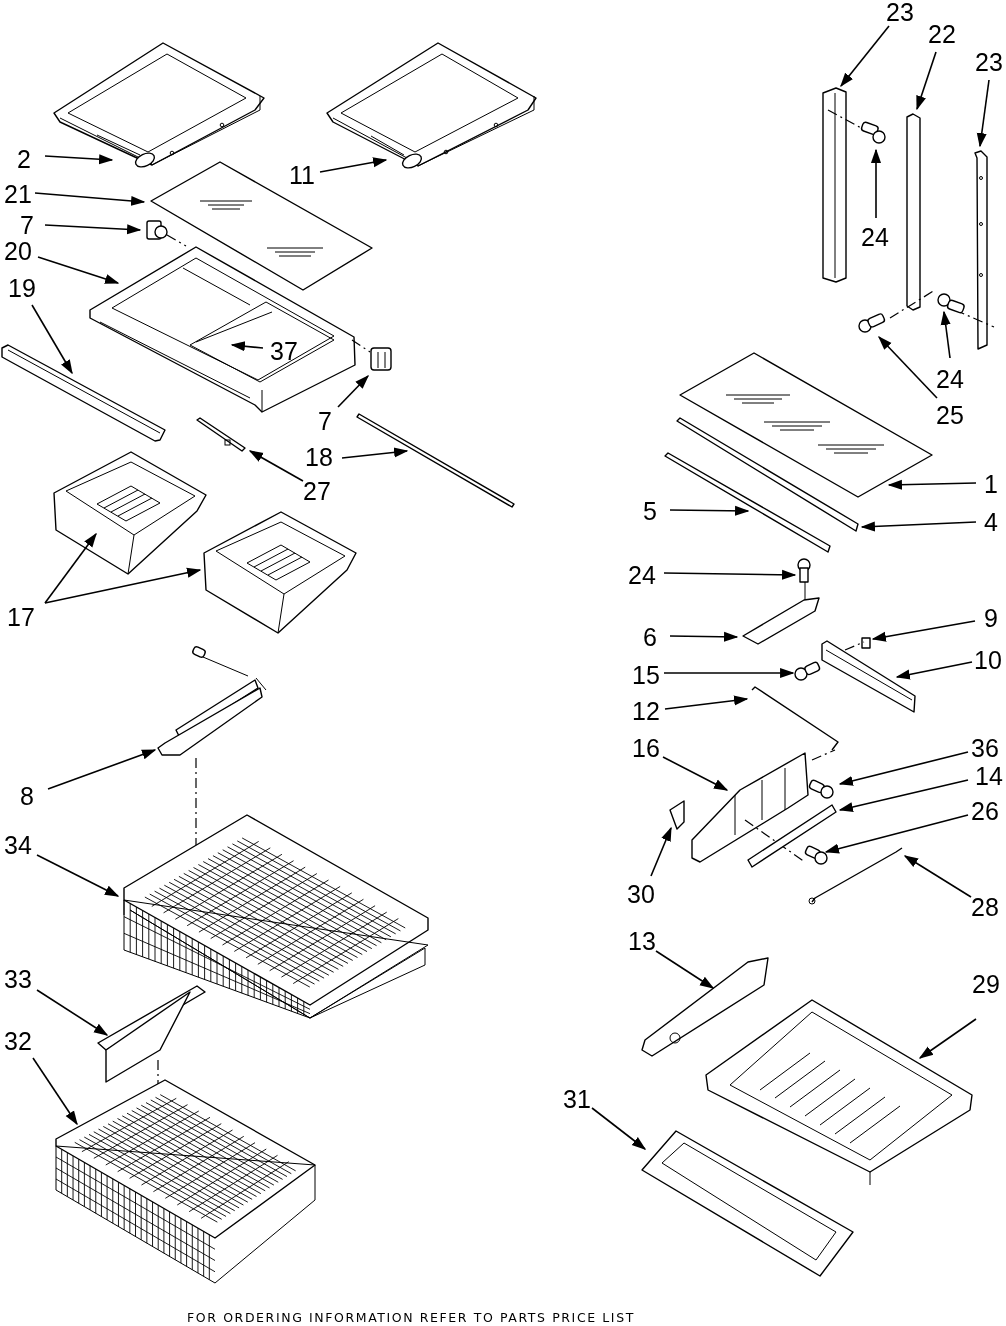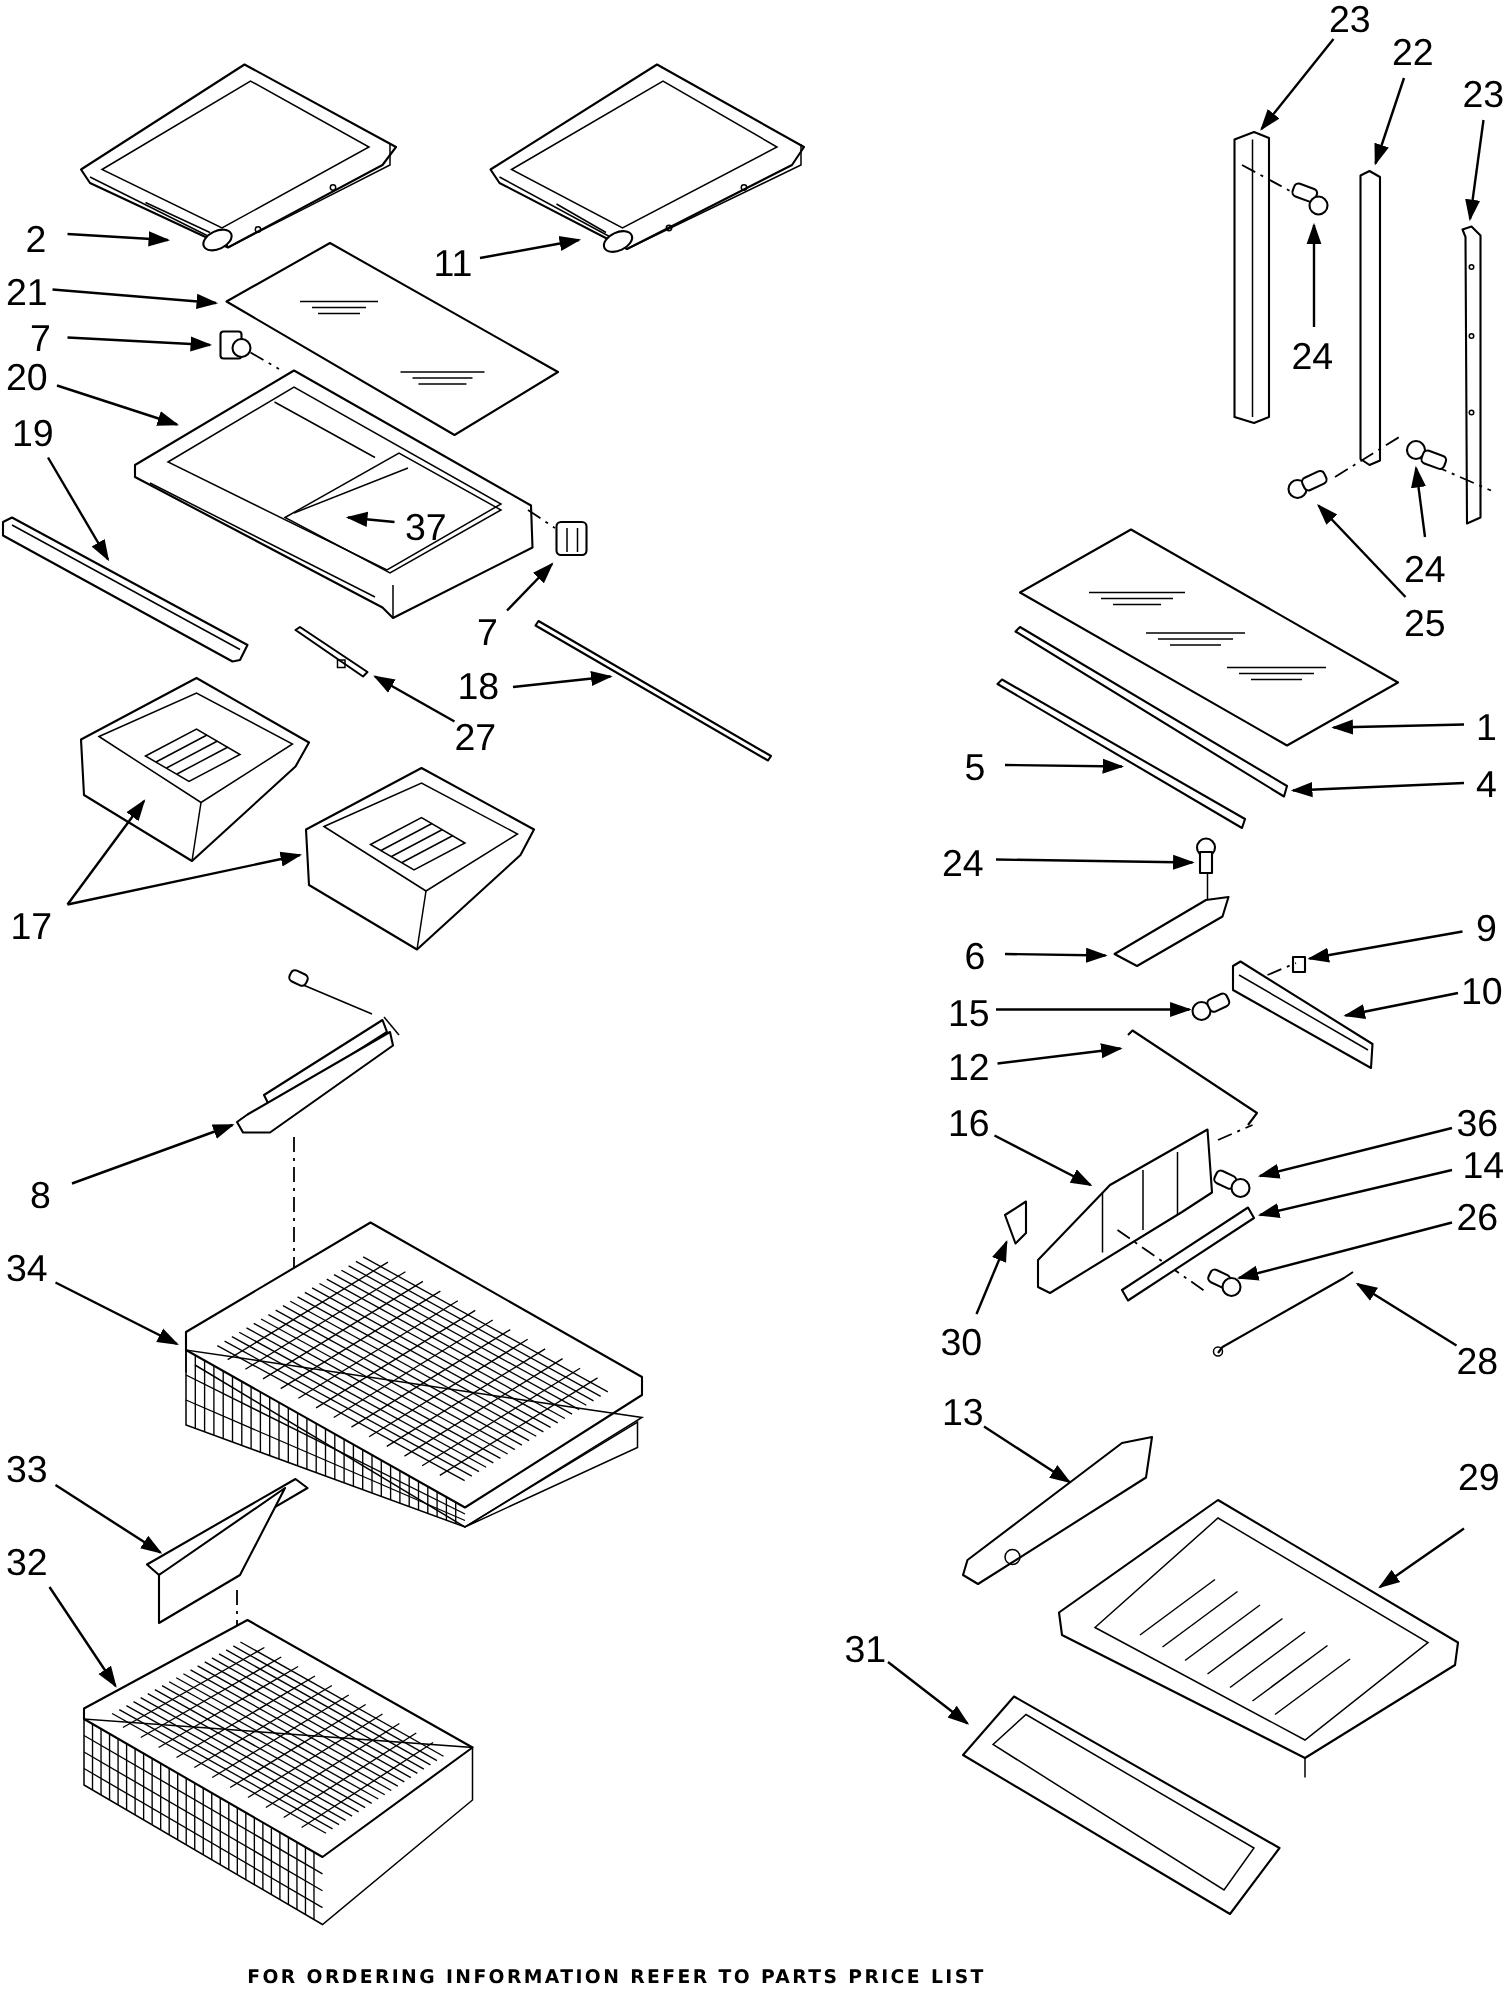--- a/index.html
+++ b/index.html
@@ -6,21 +6,21 @@
   body { width: 1006px; height: 1326px; position: relative; overflow: hidden;
          font-family: "Liberation Sans", sans-serif; color: #000; }
   #diagram { position: absolute; left: 0; top: 0; width: 1006px; height: 1326px; }
   .callout { font-family: "Liberation Sans", sans-serif; font-size: 25px; fill: #000; }
   .leader { stroke: #000; stroke-width: 1.6; fill: none; }
   .part { stroke: #000; stroke-width: 1.4; fill: #fff; stroke-linejoin: round; }
   .thin { stroke: #000; stroke-width: 1; fill: none; }
   .dash { stroke: #000; stroke-width: 1.2; fill: none; stroke-dasharray: 10 4 2 4; }
   .wire { stroke: #000; stroke-width: 0.9; fill: none; }
   #footer { position: absolute; left: 0; width: 822px; top: 1310px; text-align: center;
-            font-family: "DejaVu Sans", sans-serif; font-weight: bold; font-size: 12.5px;
+            font-family: "DejaVu Sans", sans-serif; font-weight: normal; font-size: 12.5px;
             letter-spacing: 1.6px; }
 </style>
 </head>
 <body>
 
 <svg id="diagram" viewBox="0 0 1006 1326" xmlns="http://www.w3.org/2000/svg">
 
   <g>
     <polygon class="part" points="54,113 163,43 264,98 255,110 152,165 60,122"></polygon>
     <polygon class="thin" points="68,113 167,54 246,98 148,152"></polygon>

